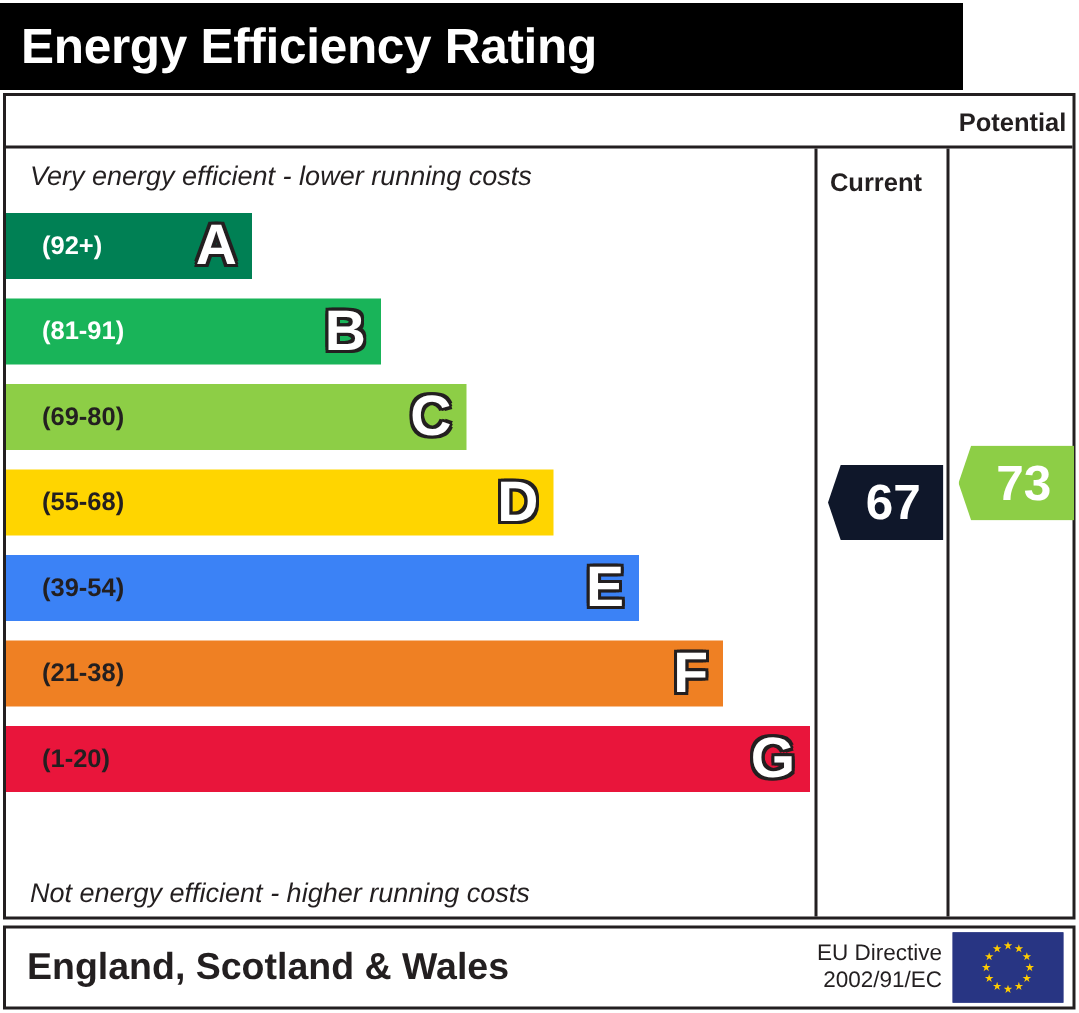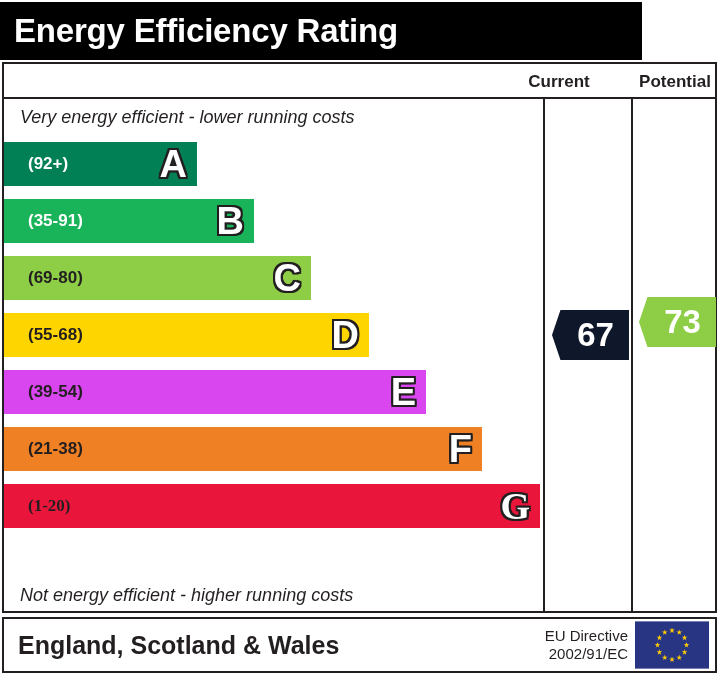--- a/index.html
+++ b/index.html
@@ -71,21 +71,21 @@
     top: 0;
     height: 35px;
     display: flex;
     align-items: center;
     justify-content: center;
     font-size: 17px;
     font-weight: bold;
     color: #231f20;
     box-sizing: border-box;
   }
-  .col-current   { left: 512px; width: 86px; }
+  .col-current   { left: 537px; width: 86px; margin-top: 40px; }
   .col-potential { left: 629px; width: 84px; }
 
   
   .vline {
     position: absolute;
     top: 35px;
     bottom: 0;
     width: 2px;
     background: #231f20;
   }
@@ -224,45 +224,45 @@
       <div class="col-current">Current</div>
       <div class="col-potential">Potential</div>
     </div>
 
     <div class="vline v1"></div>
     <div class="vline v2"></div>
 
     <div class="caption caption-top">Very energy efficient - lower running costs</div>
 
     <div class="bars">
-        <div class="bar" style="top: 5px; width: 193px; height: 44px; background: rgb(0, 128, 84);">
+        <div class="bar" style="top: 5px; width: 164px; height: 44px; background: rgb(0, 128, 84);">
           <span class="range" style="color: rgb(255, 255, 255);">(92+)</span>
           <span class="letter">A</span>
         </div>
         <div class="bar" style="top: 62px; width: 250px; height: 44px; background: rgb(25, 180, 89);">
-          <span class="range" style="color: rgb(255, 255, 255);">(35-91)</span>
+          <span class="range" style="color: rgb(255, 255, 255);">(81-91)</span>
           <span class="letter">B</span>
         </div>
         <div class="bar" style="top: 119px; width: 307px; height: 44px; background: rgb(141, 206, 70); padding-left: 28px;">
           <span class="range" style="color: rgb(35, 31, 32);">(69-80)</span>
           <span class="letter">C</span>
         </div>
         <div class="bar" style="top: 176px; width: 365px; height: 44px; background: rgb(255, 213, 0);">
           <span class="range" style="color: rgb(35, 31, 32);">(55-68)</span>
           <span class="letter">D</span>
         </div>
-        <div class="bar" style="top: 233px; width: 422px; height: 44px; background: #d946ef;">
+        <div class="bar" style="top: 233px; width: 422px; height: 44px; background: #3b82f6;">
           <span class="range" style="color: rgb(35, 31, 32);">(39-54)</span>
           <span class="letter">E</span>
         </div>
         <div class="bar" style="top: 290px; width: 478px; height: 44px; background: rgb(239, 128, 35);">
           <span class="range" style="color: rgb(35, 31, 32);">(21-38)</span>
           <span class="letter">F</span>
         </div>
-        <div class="bar" style="top: 347px; width: 536px; height: 44px; background: rgb(233, 21, 59); font-family: Liberation Serif, serif;">
+        <div class="bar" style="top: 347px; width: 536px; height: 44px; background: rgb(233, 21, 59);">
           <span class="range" style="color: rgb(35, 31, 32);">(1-20)</span>
           <span class="letter">G</span>
         </div>
       </div>
 
     <div class="caption caption-bottom">Not energy efficient - higher running costs</div>
 
     <div>
         <div class="rating" style="left: 548px; width: 77px; top: 246px; background: #0f172a;">
           <span>67</span>

